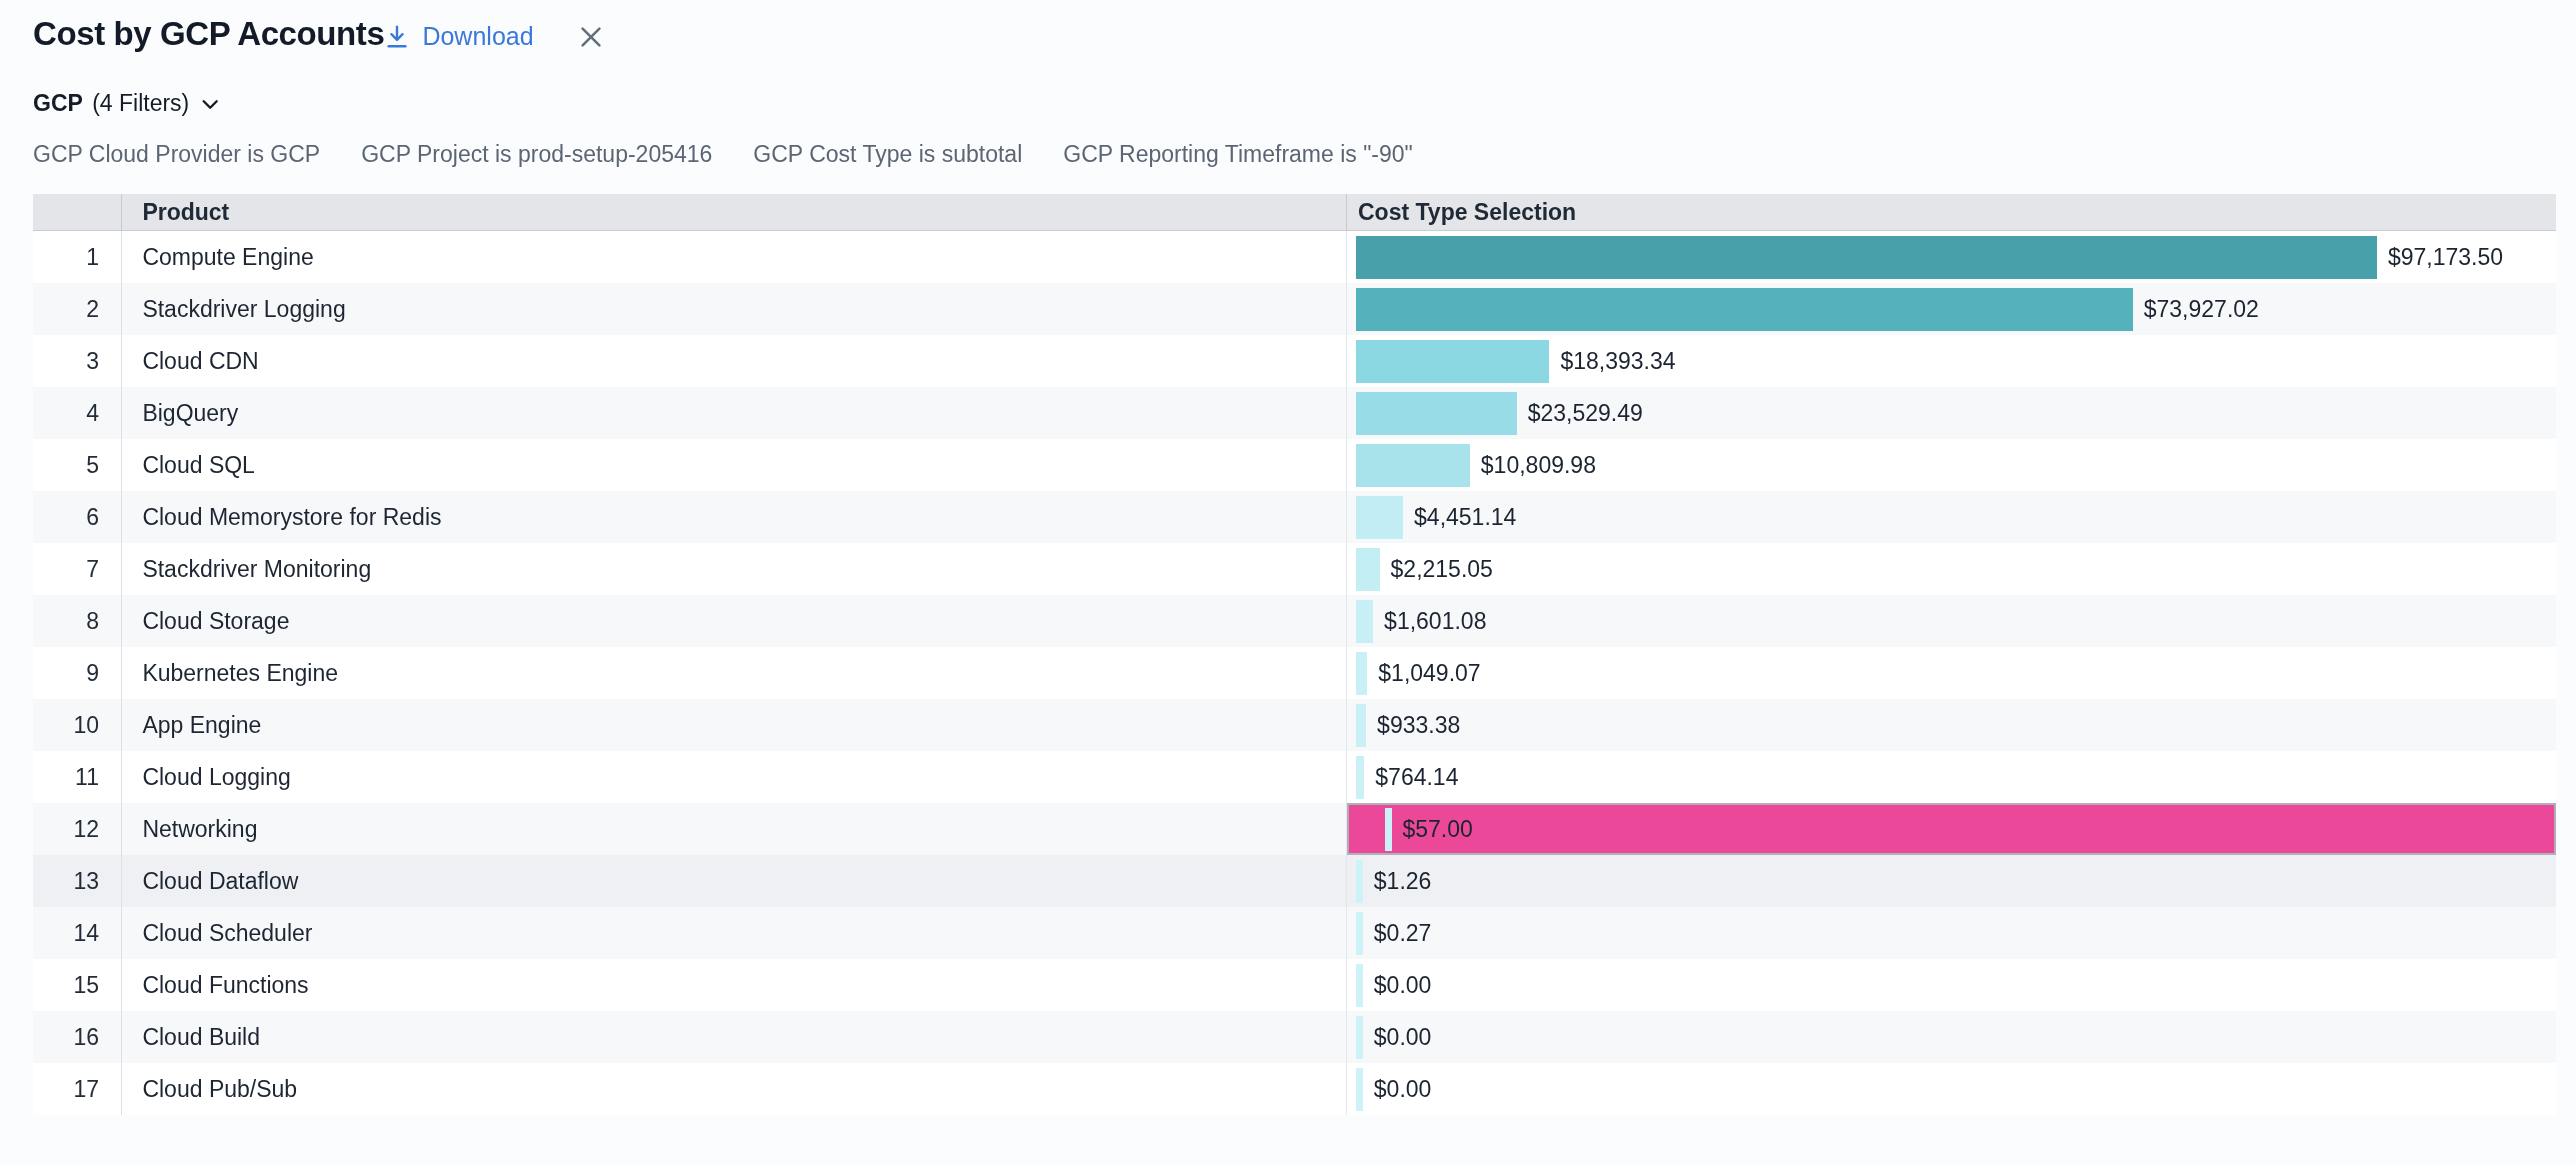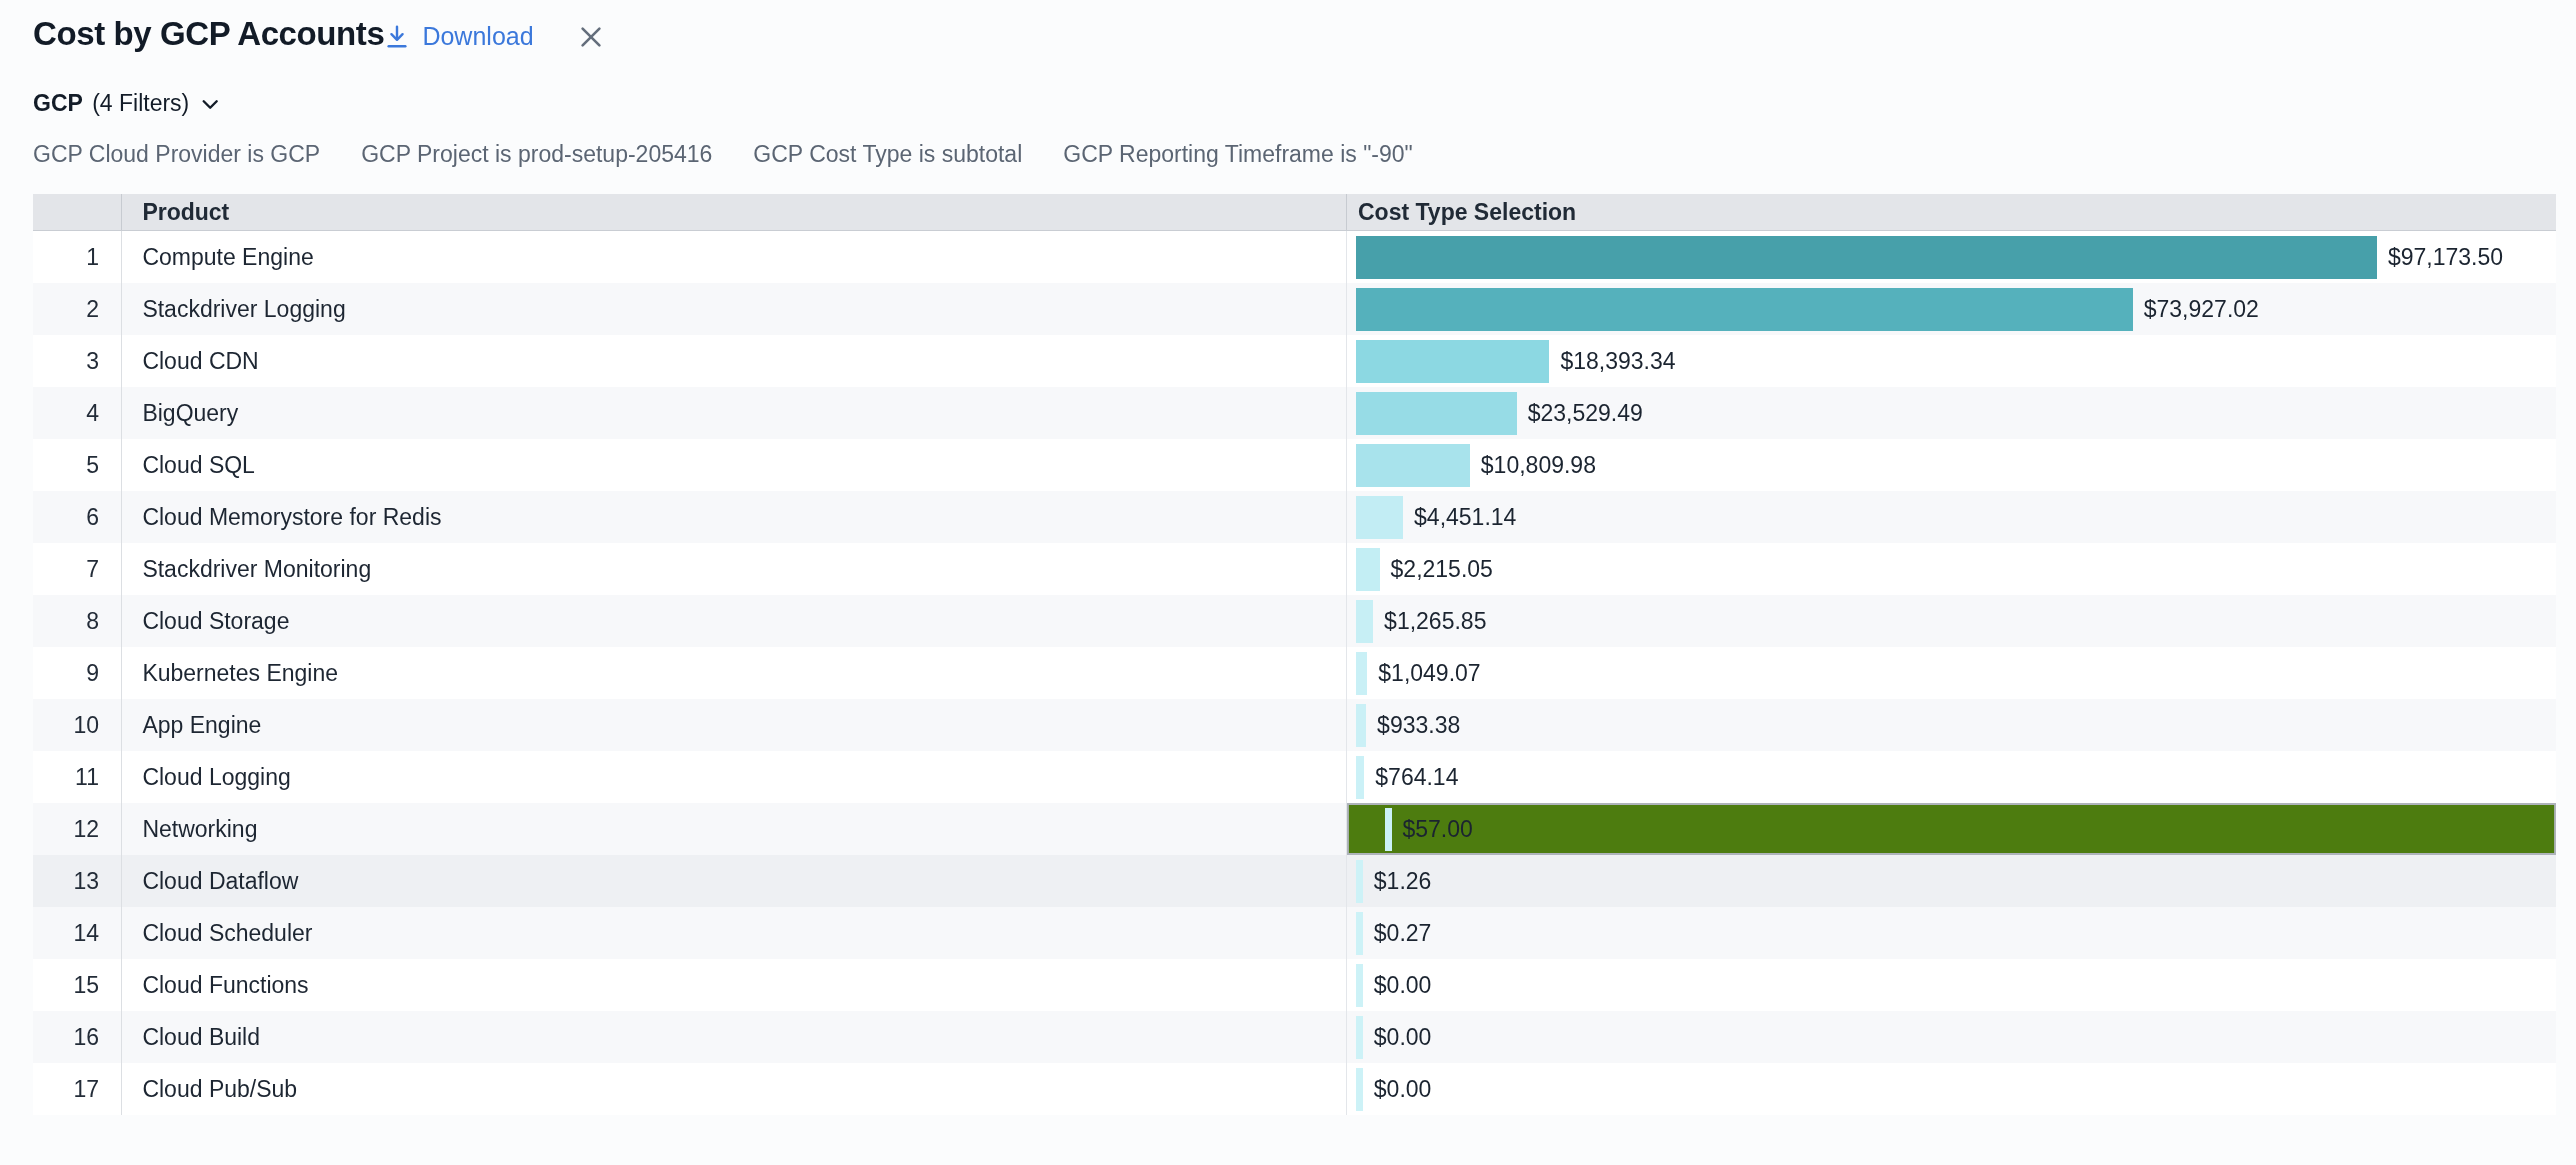--- a/index.html
+++ b/index.html
@@ -70,21 +70,21 @@
     color:#1D2632;
     border-right:0.9px solid #E3E6EA;
   }
   .cell-cost{
     flex:1; height:100%;
     display:flex; align-items:center;
     padding-left:9.3px;
   }
   .cell-cost.selected{
     box-shadow: inset 0 0 0 1.9px #AEB3BA;
-    background:#4d7c0f;
+    background:#ec4899;
     padding-left:38px;
   }
   .bar{ height:43px; flex:none; }
   .bar-label{ margin-left:11px; white-space:nowrap; color:#1B2430; }
 </style>
 </head>
 <body>
 
 <div class="panel">
 
@@ -190,21 +190,21 @@
           <div class="cell-cost">
             <div class="bar" style="width: 1.93984%; min-width: 6.5px; background: rgb(195, 238, 244);"></div>
             <span class="bar-label">$2,215.05</span>
           </div>
         </div>
         <div class="row alt">
           <div class="cell-idx">8</div>
           <div class="cell-product">Cloud Storage</div>
           <div class="cell-cost">
             <div class="bar" style="width: 1.40215%; min-width: 6.5px; background: rgb(199, 239, 245);"></div>
-            <span class="bar-label">$1,265.85</span>
+            <span class="bar-label">$1,601.08</span>
           </div>
         </div>
         <div class="row">
           <div class="cell-idx">9</div>
           <div class="cell-product">Kubernetes Engine</div>
           <div class="cell-cost">
             <div class="bar" style="width: 0.918726%; min-width: 6.5px; background: rgb(201, 240, 246);"></div>
             <span class="bar-label">$1,049.07</span>
           </div>
         </div>

